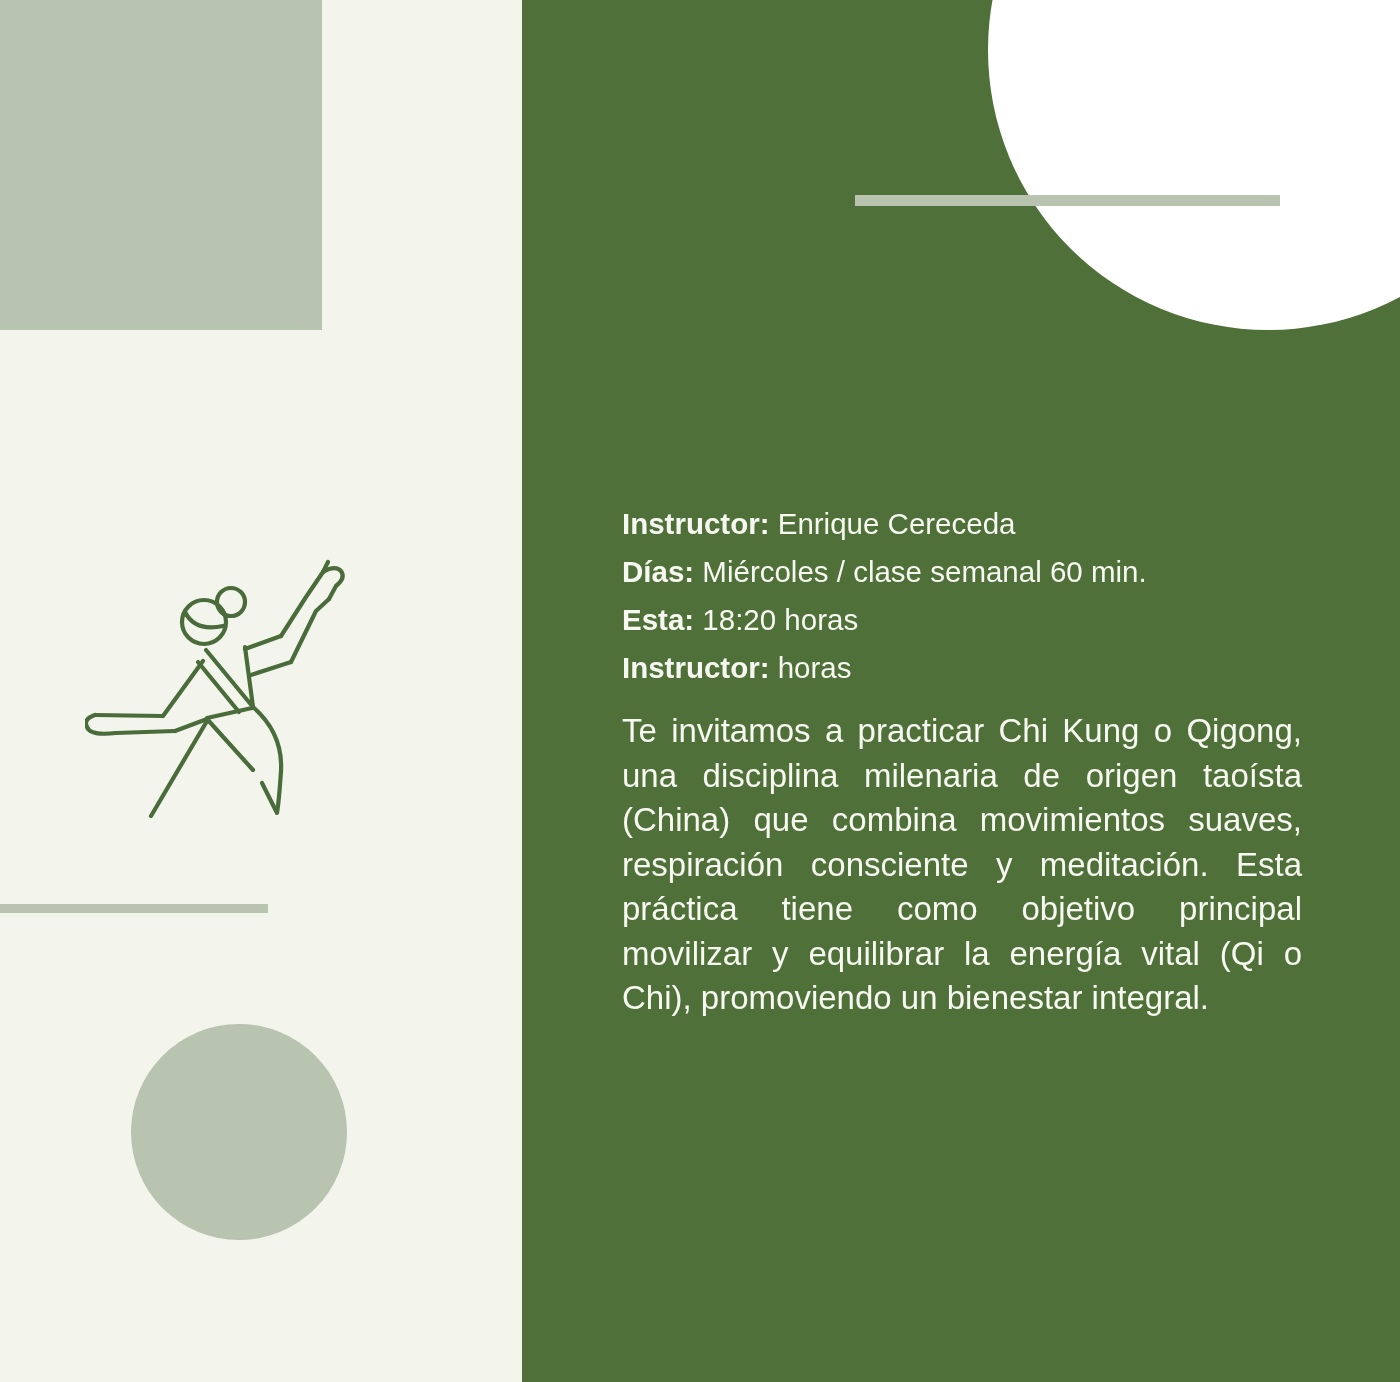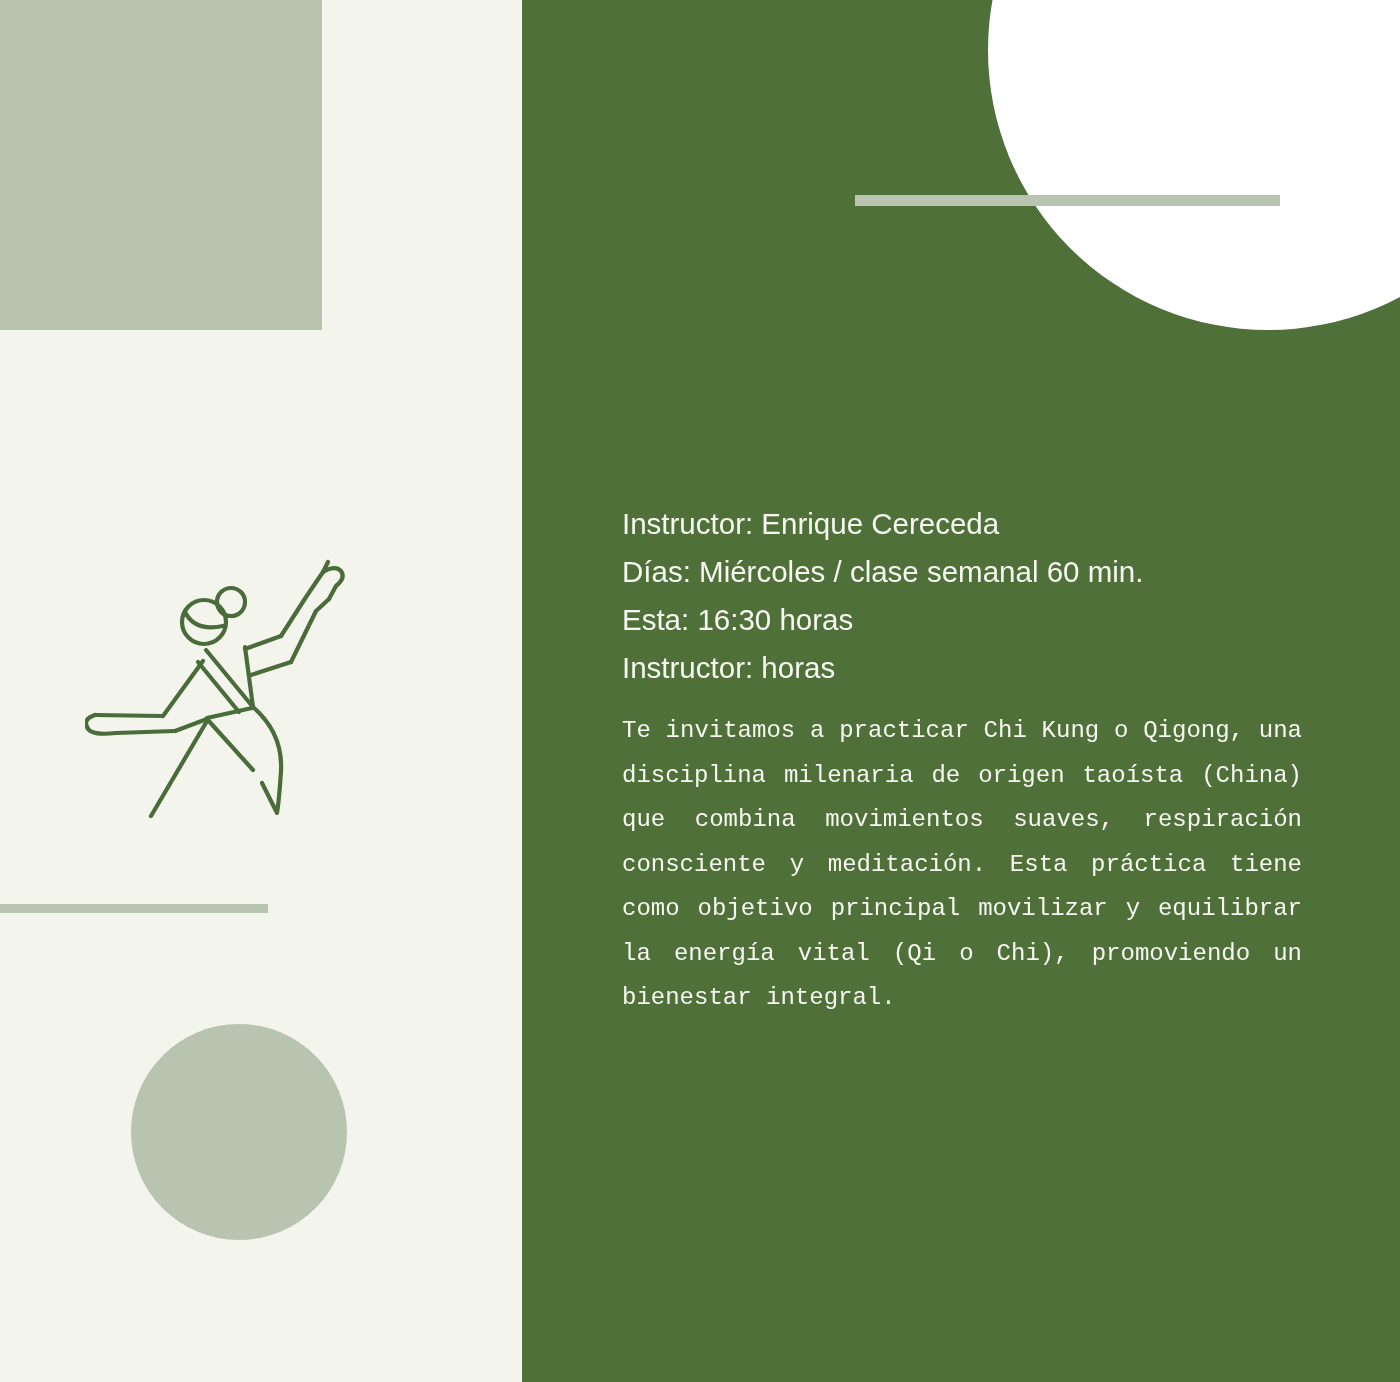--- a/index.html
+++ b/index.html
@@ -50,27 +50,26 @@
     position:absolute;left:131px;top:1024px;width:216px;height:216px;
     border-radius:50%;background:var(--sage-accent);
   }
   .info{
     position:absolute;left:622px;top:500px;width:680px;
     color:var(--text-on-green);
   }
   .info .field{
     font-size:29.5px;line-height:48px;font-weight:400;
   }
-  .info .field strong{font-weight:400;text-align:right;}
+  .info .field strong{font-weight:700;text-align:right;}
   .description{
     margin-top:17px;
-    font-size:24px;line-height:44.5px;
+    font-size:33px;line-height:44.5px;
     text-align:justify;text-justify:inter-word;
     color:var(--text-on-green);
-    font-family:Liberation Mono, monospace;
   }
 </style>
 </head>
 <body>
 
 <div class="stage">
 
   <div class="accent-square"></div>
 
   <div class="green-panel"></div>
@@ -114,18 +113,18 @@
   </figure>
 
 
   <div class="title-underline"></div>
 
   <div class="bottom-circle"></div>
 
   <section class="info">
     <p class="field"><strong>Instructor:</strong> <span>Enrique Cereceda</span></p>
     <p class="field"><strong>Días:</strong> <span>Miércoles / clase semanal 60 min.</span></p>
-    <p class="field"><strong>Esta:</strong> <span>16:30 horas</span></p>
+    <p class="field"><strong>Esta:</strong> <span>18:20 horas</span></p>
     <p class="field"><strong>Instructor:</strong> <span>horas</span></p>
     <p class="description">Te invitamos a practicar Chi Kung o Qigong, una disciplina milenaria de origen taoísta (China) que combina movimientos suaves, respiración consciente y meditación. Esta práctica tiene como objetivo principal movilizar y equilibrar la energía vital (Qi o Chi), promoviendo un bienestar integral.</p>
   </section>
 
 </div>
 
 </body></html>

